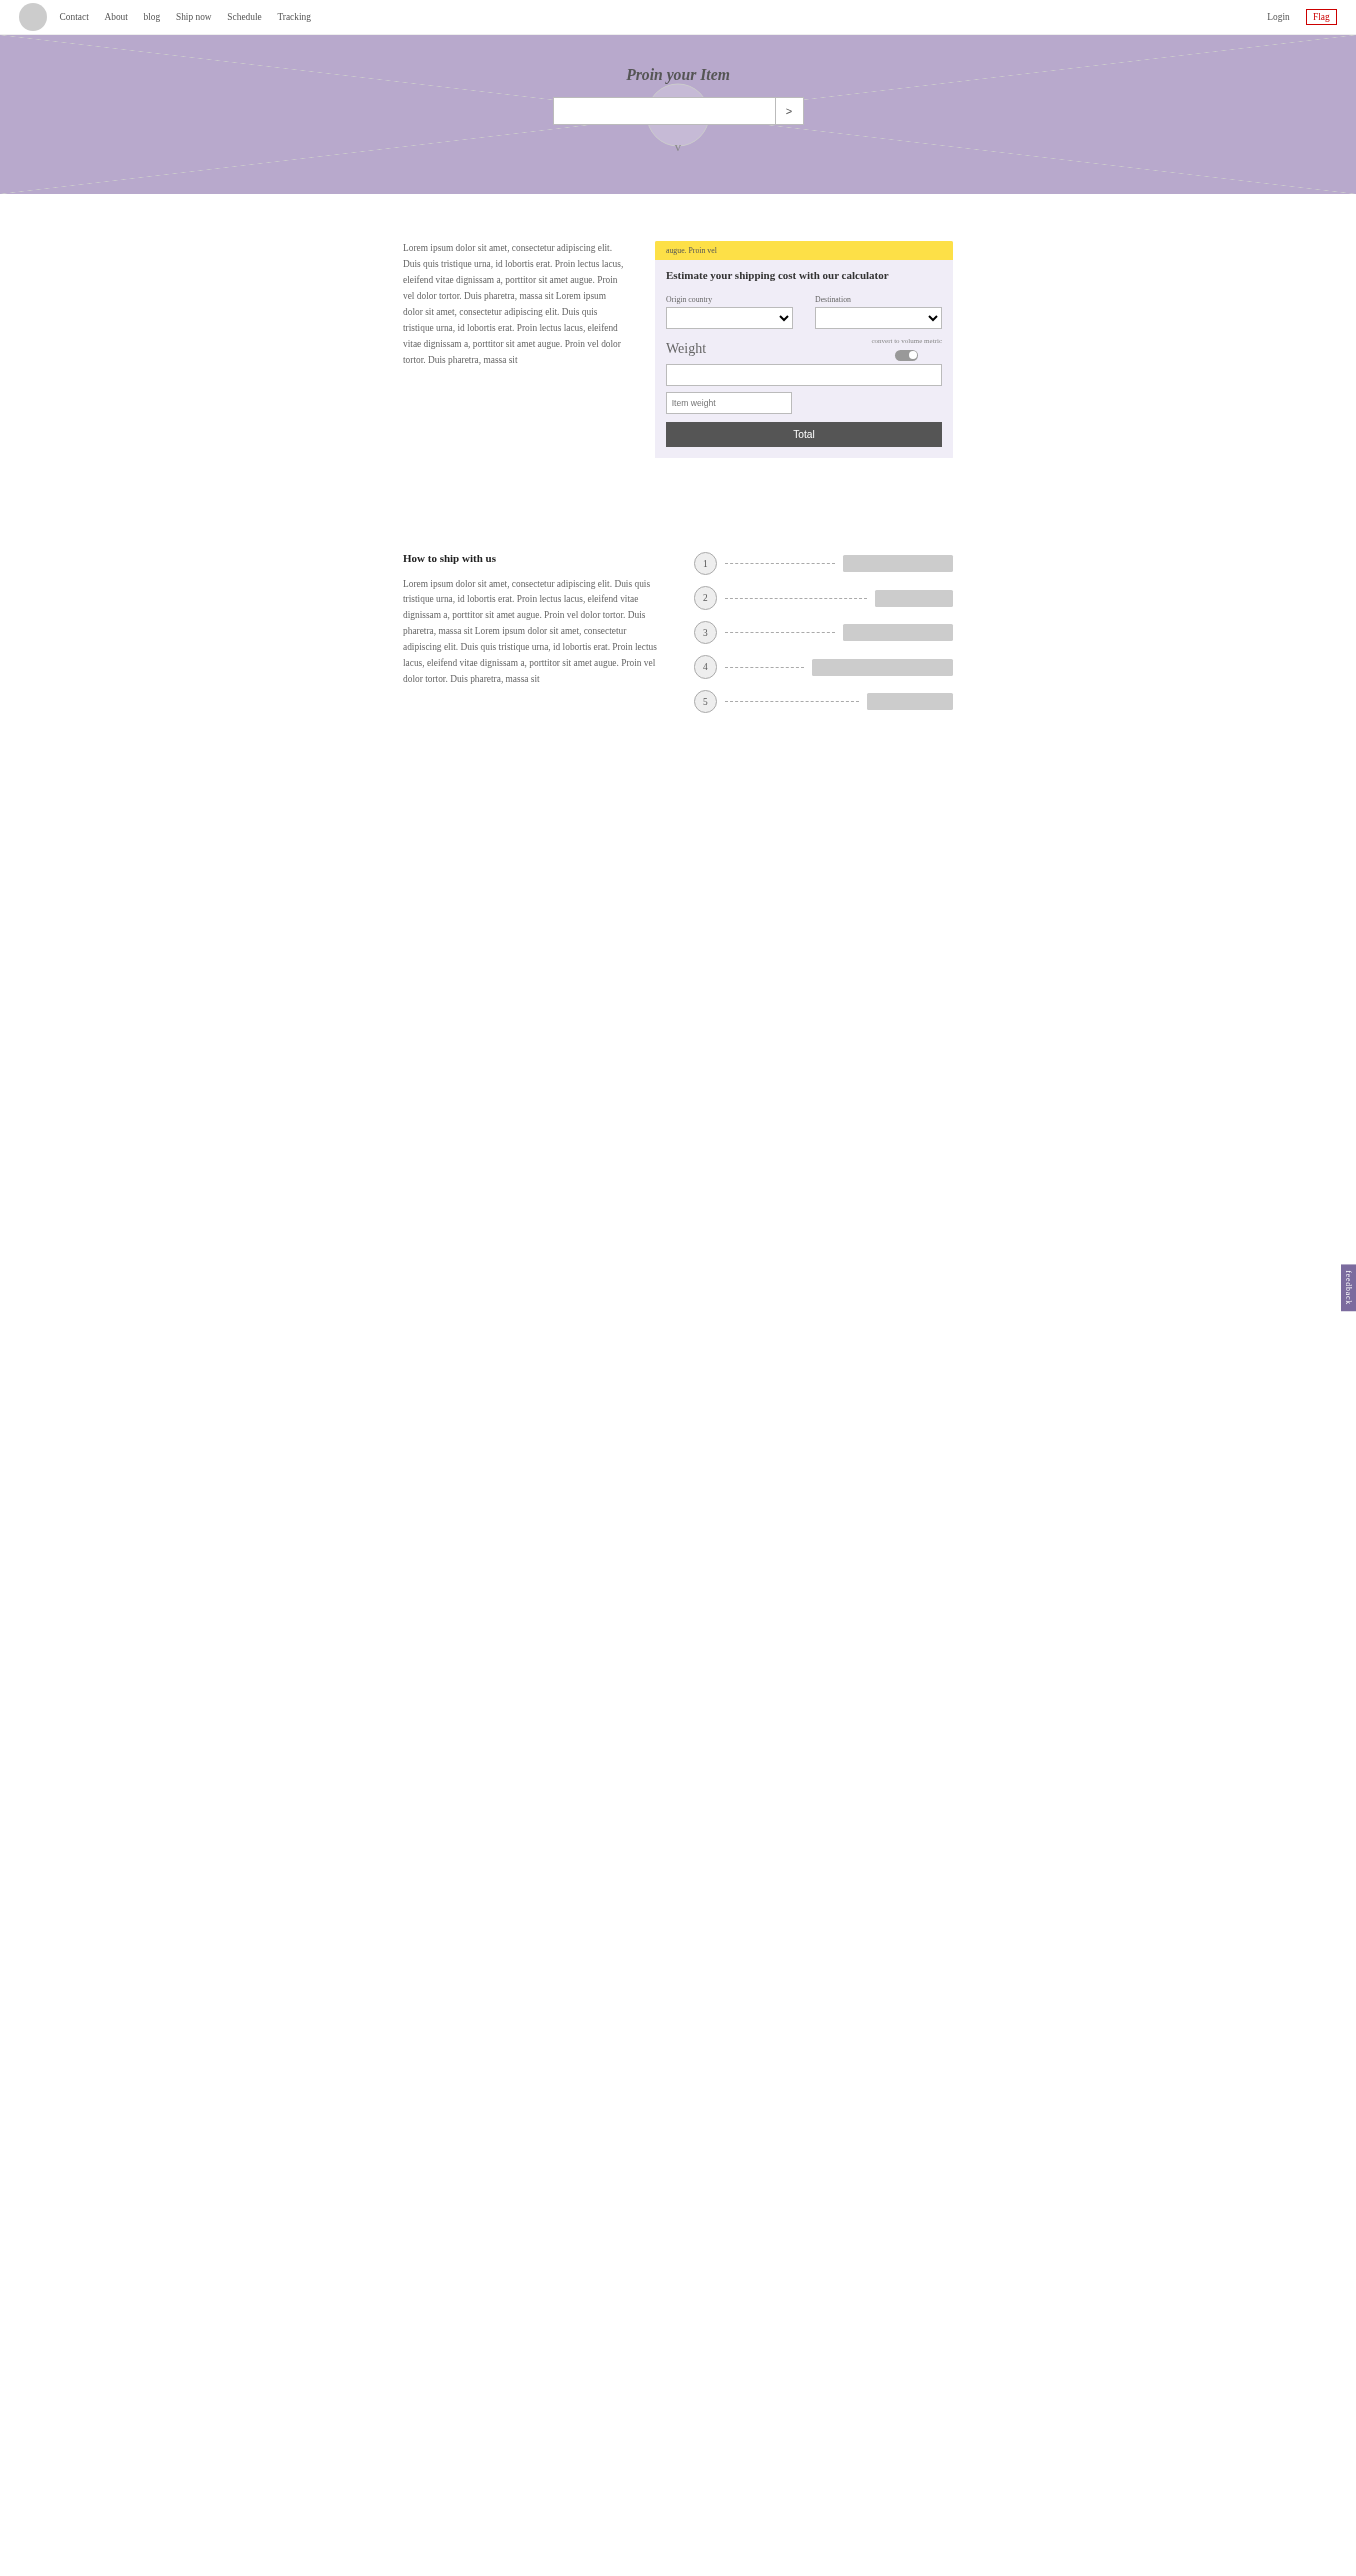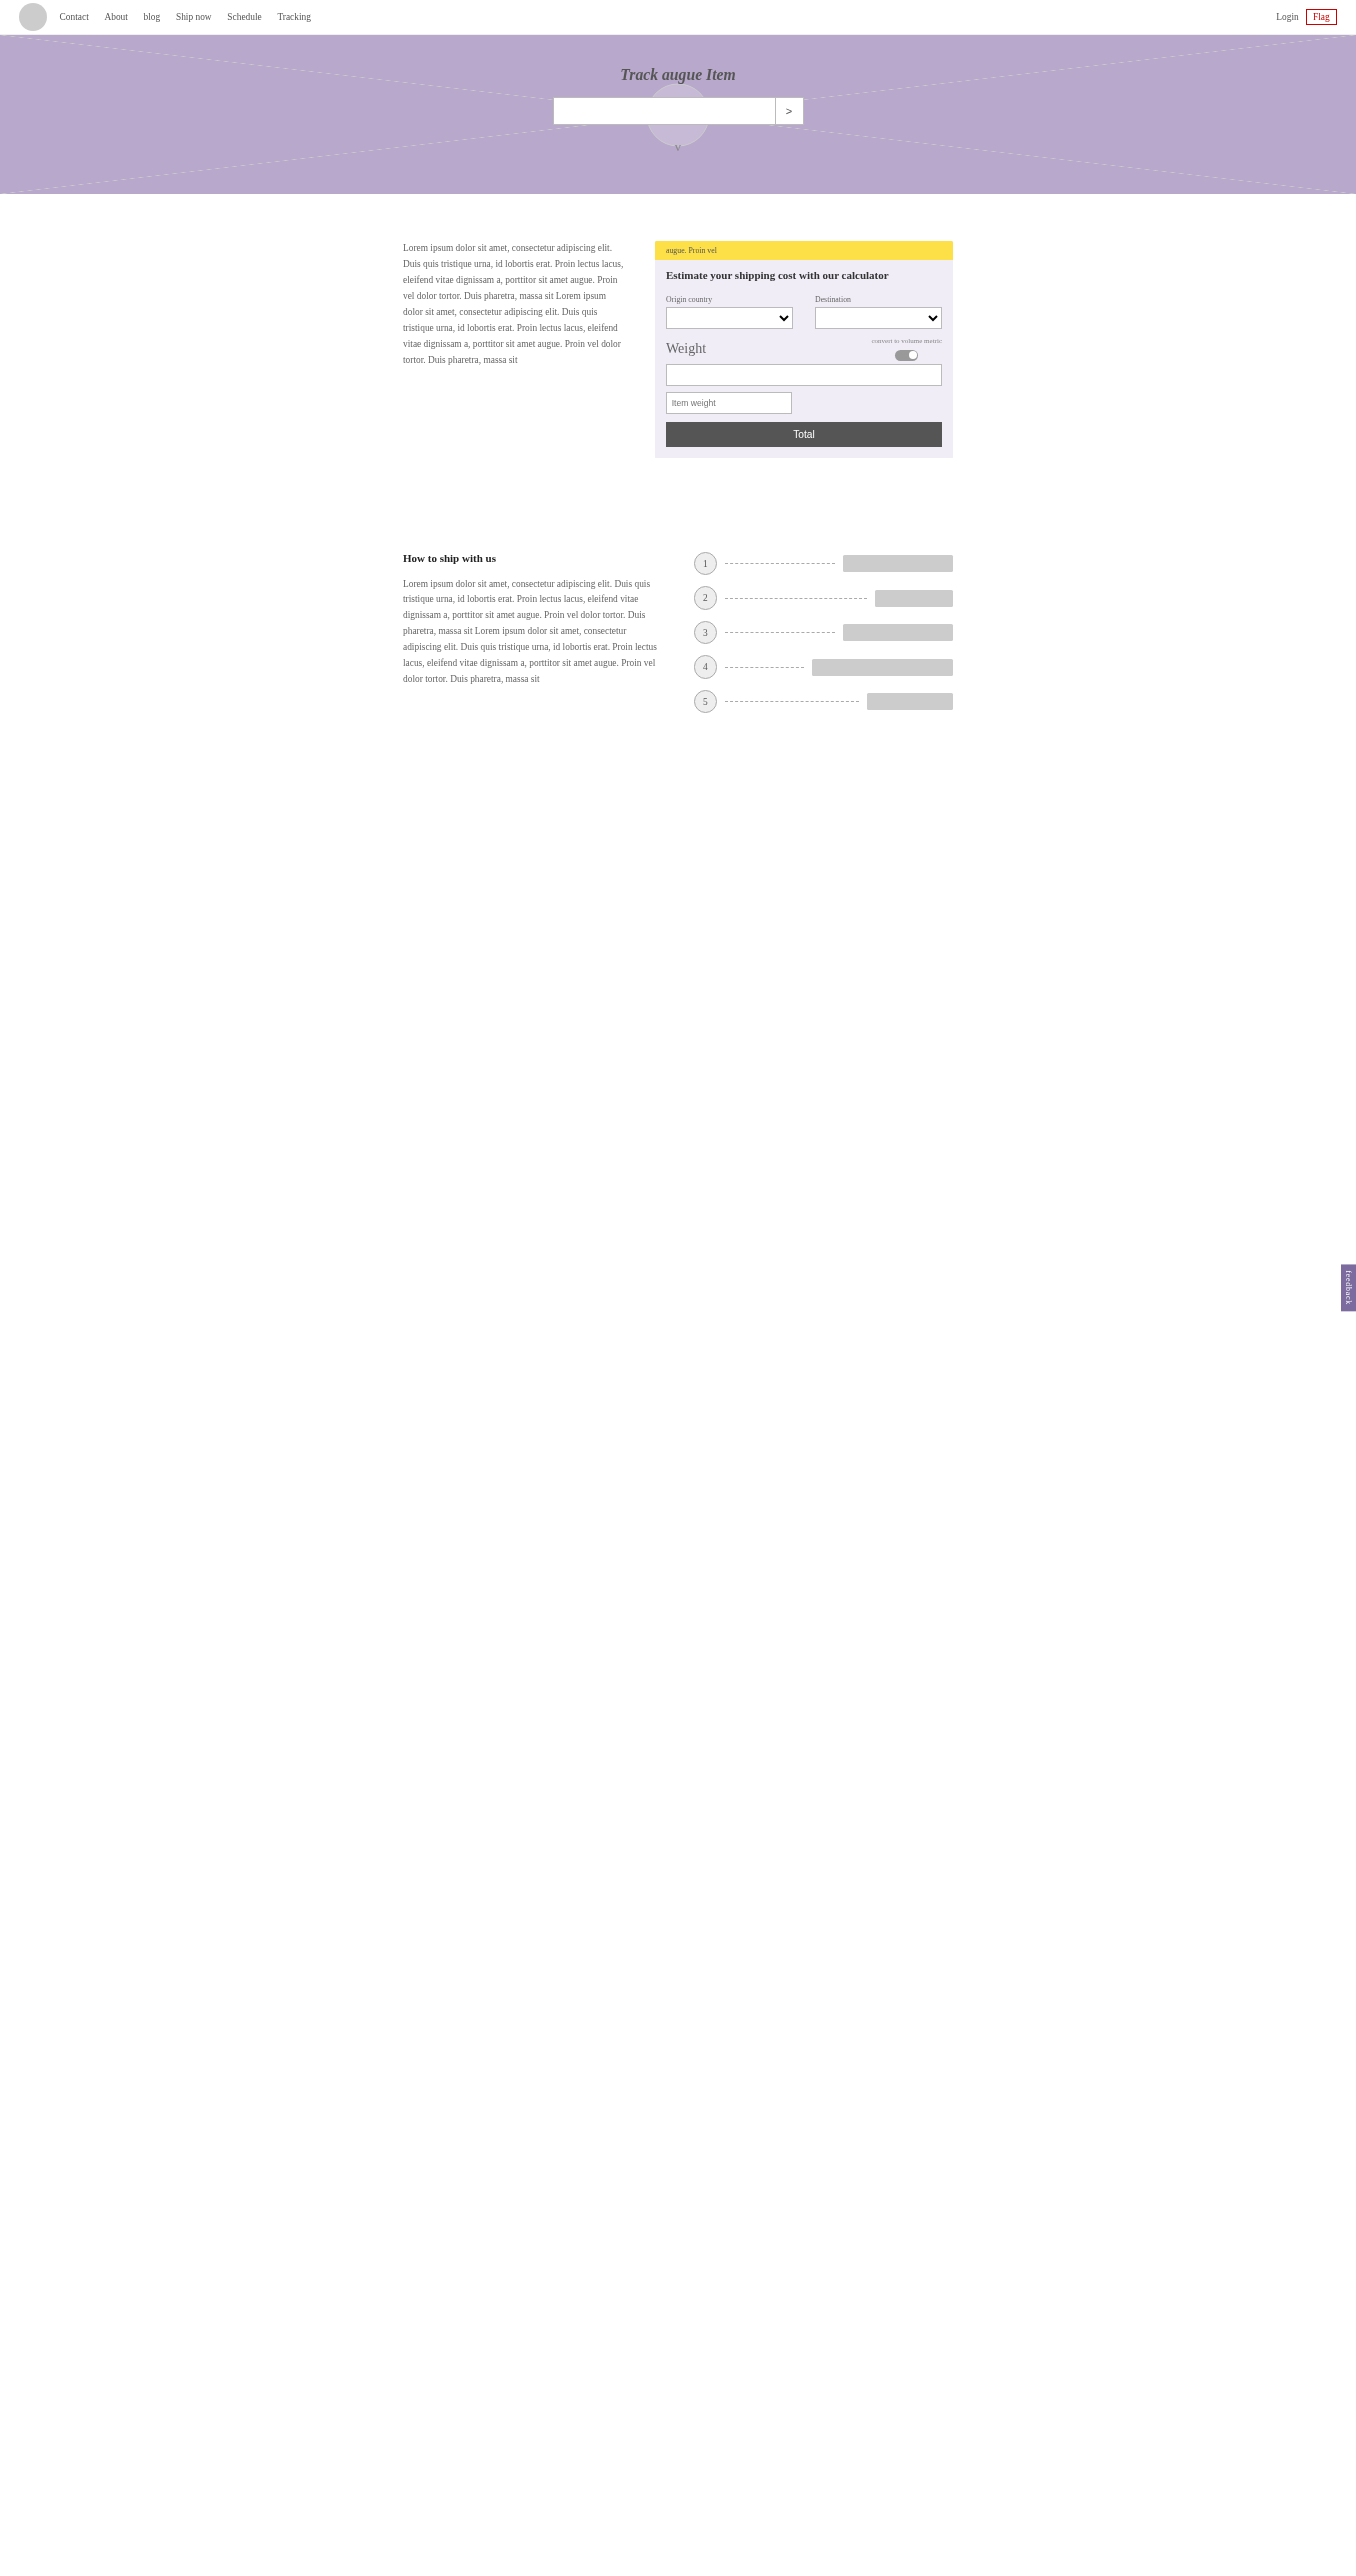--- a/index.html
+++ b/index.html
@@ -29,21 +29,21 @@
     }
     .nav-links a {
       text-decoration: none;
       color: #555;
       font-size: 9.4px;
       text-align: right;
     }
     .nav-right {
       display: flex;
       align-items: center;
-      gap: 7px;
+      gap: 16px;
     }
     .nav-login {
       font-size: 9.4px;
       color: #555;
       cursor: pointer;
     }
     .nav-flag {
       font-size: 9.4px;
       color: #c00;
       border: 0.8px solid #c00;
@@ -357,21 +357,21 @@
     <a href="#">Tracking</a>
   </div>
   <div class="nav-right">
     <span class="nav-login">Login</span>
     <span class="nav-flag">Flag</span>
   </div>
 </nav>
 
 <div class="hero">
   <div class="hero-circle"></div>
-  <h1 class="hero-title">Track augue Item</h1>
+  <h1 class="hero-title">Proin your Item</h1>
   <div class="hero-search-row">
     <input class="hero-search-input" type="text" placeholder="" style="">
     <button class="hero-search-btn">&gt;</button>
   </div>
   <div class="hero-chevron">v</div>
 </div>
 
 <div class="section-calc">
   <div class="section-calc-text">Lorem ipsum dolor sit amet, consectetur adipiscing elit. Duis quis tristique urna, id lobortis erat. Proin lectus lacus, eleifend vitae dignissam a, porttitor sit amet augue. Proin vel dolor tortor. Duis pharetra, massa sit Lorem ipsum dolor sit amet, consectetur adipiscing elit. Duis quis tristique urna, id lobortis erat. Proin lectus lacus, eleifend vitae dignissam a, porttitor sit amet augue. Proin vel dolor tortor. Duis pharetra, massa sit</div>
   <div class="calc-card">

